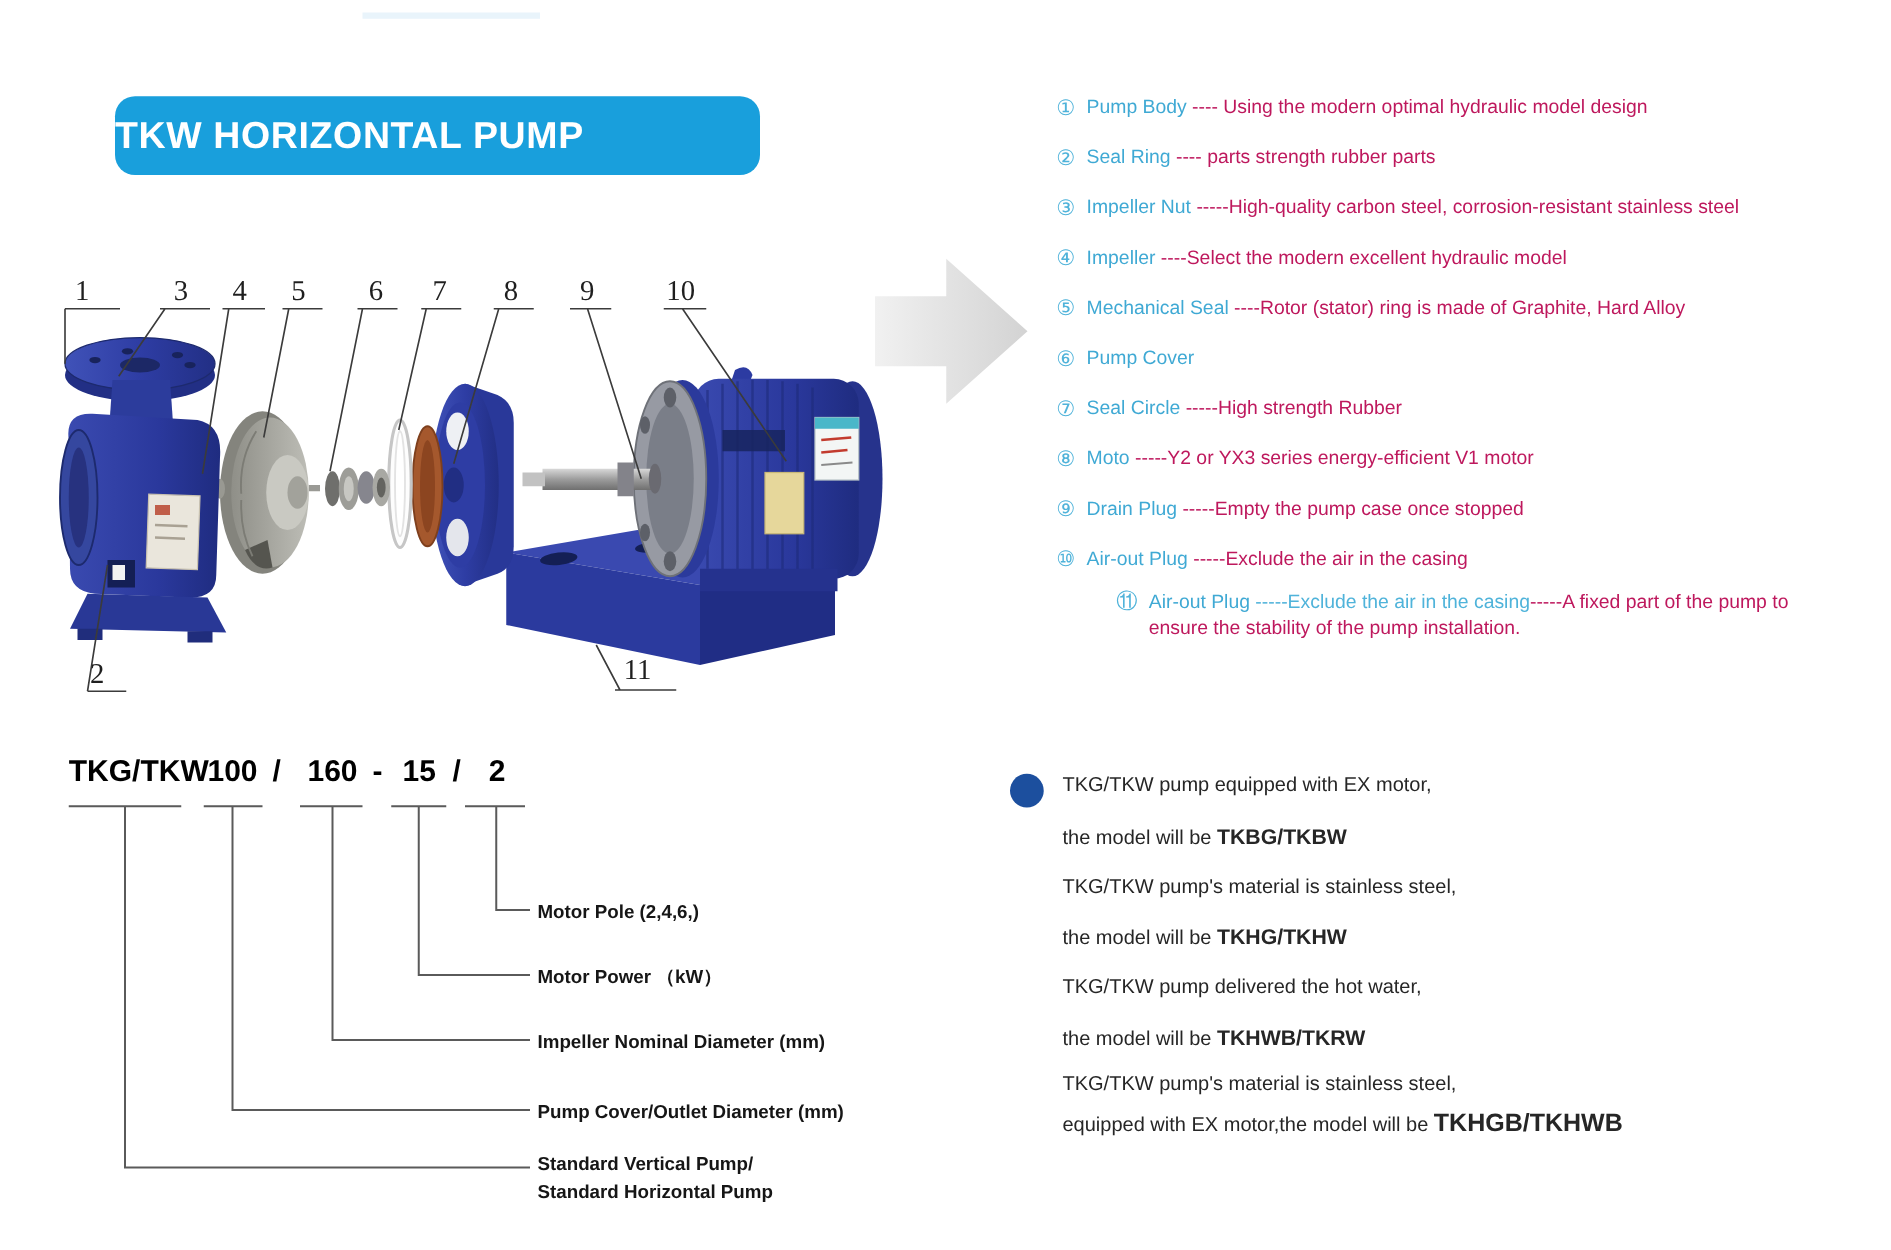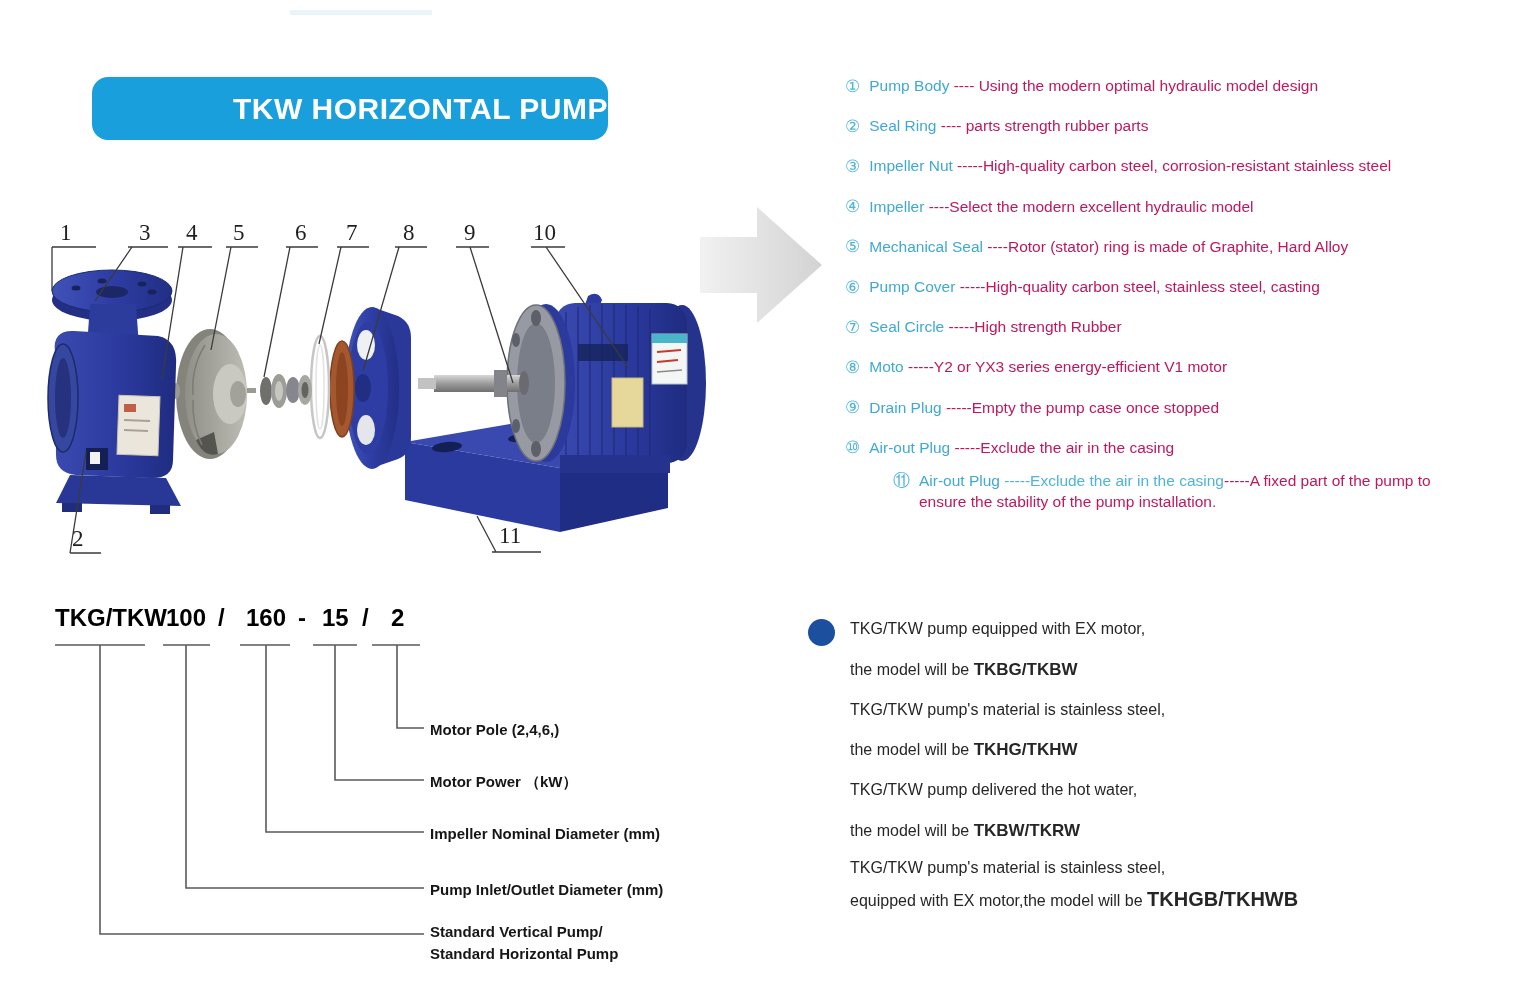--- a/index.html
+++ b/index.html
@@ -2,21 +2,21 @@
 <html><head>
 <meta charset="utf-8">
 <style>
   html,body{margin:0;padding:0;background:#ffffff;}
   #page{position:relative;width:1513px;height:1000px;background:#ffffff;overflow:hidden;
         font-family:"Liberation Sans",sans-serif;color:#2b2b2b;}
   .abs{position:absolute;}
 
   
   #banner{left:92px;top:77px;width:516px;height:63px;background:#199fdc;border-radius:16px;
-          display:flex;align-items:center;justify-content:flex-end;}
+          display:flex;align-items:center;justify-content:flex-start;}
   #banner .t{color:#ffffff;font-weight:bold;font-size:30px;letter-spacing:.5px;}
 
   
   #topstrip{left:290px;top:10px;width:142px;height:5px;background:#e9f4fb;}
 
   
   .callout{font-family:"Liberation Serif",serif;font-size:23px;color:#1f1f1f;line-height:1;}
 
   
   #parts{left:845px;top:66px;width:668px;}
@@ -236,21 +236,20 @@
         <span class="pdesc"> ----Select the modern excellent hydraulic model</span>
       </div>
     <div class="prow">
         <span class="pnum">⑤</span>
         <span class="pname">Mechanical Seal</span>
         <span class="pdesc"> ----Rotor (stator) ring is made of Graphite, Hard Alloy</span>
       </div>
     <div class="prow">
         <span class="pnum">⑥</span>
         <span class="pname">Pump Cover</span>
-        <span class="pdesc"> -----High-quality carbon steel, stainless steel, casting</span>
       </div>
     <div class="prow">
         <span class="pnum">⑦</span>
         <span class="pname">Seal Circle</span>
         <span class="pdesc"> -----High strength Rubber</span>
       </div>
     <div class="prow">
         <span class="pnum">⑧</span>
         <span class="pname">Moto</span>
         <span class="pdesc"> -----Y2 or YX3 series energy-efficient V1 motor</span>
@@ -286,28 +285,28 @@
       <path d="M163,645 H210 M186,645 V888 H424"></path>
       <path d="M240,645 H290 M266,645 V832 H424"></path>
       <path d="M313,645 H357 M335,645 V780 H424"></path>
       <path d="M372,645 H420 M397,645 V728 H424"></path>
     </g>
   </svg>
 
   <span class="abs mlabel" style="left:430px;top:719px">Motor Pole (2,4,6,)</span>
   <span class="abs mlabel" style="left:430px;top:771px">Motor Power （kW）</span>
   <span class="abs mlabel" style="left:430px;top:823px">Impeller Nominal Diameter (mm)</span>
-  <span class="abs mlabel" style="left:430px;top:879px">Pump Inlet/Outlet Diameter (mm)</span>
+  <span class="abs mlabel" style="left:430px;top:879px">Pump Cover/Outlet Diameter (mm)</span>
   <span class="abs mlabel" style="left:430px;top:921px">Standard Vertical Pump/</span>
   <span class="abs mlabel" style="left:430px;top:943px">Standard  Horizontal Pump</span>
 
   <div id="bullet" class="abs"></div>
 
   <span class="nline" style="top:620px"><span>TKG/TKW pump equipped with EX motor,</span></span>
   <span class="nline" style="top:660px"><span>the model will be </span><span class="nmodel">TKBG/TKBW</span></span>
   <span class="nline" style="top:701px"><span>TKG/TKW pump's material is stainless steel,</span></span>
   <span class="nline" style="top:740px"><span>the model will be </span><span class="nmodel">TKHG/TKHW</span></span>
   <span class="nline" style="top:781px"><span>TKG/TKW pump delivered the hot water,</span></span>
-  <span class="nline" style="top:821px"><span>the model will be </span><span class="nmodel">TKBW/TKRW</span></span>
+  <span class="nline" style="top:821px"><span>the model will be </span><span class="nmodel">TKHWB/TKRW</span></span>
   <span class="nline" style="top:859px"><span>TKG/TKW pump's material is stainless steel,</span></span>
   <span class="nline" style="top:888px"><span>equipped with EX motor,the model will be </span><span class="nbig">TKHGB/TKHWB</span></span>
 
 </div>
 
 </body></html>

